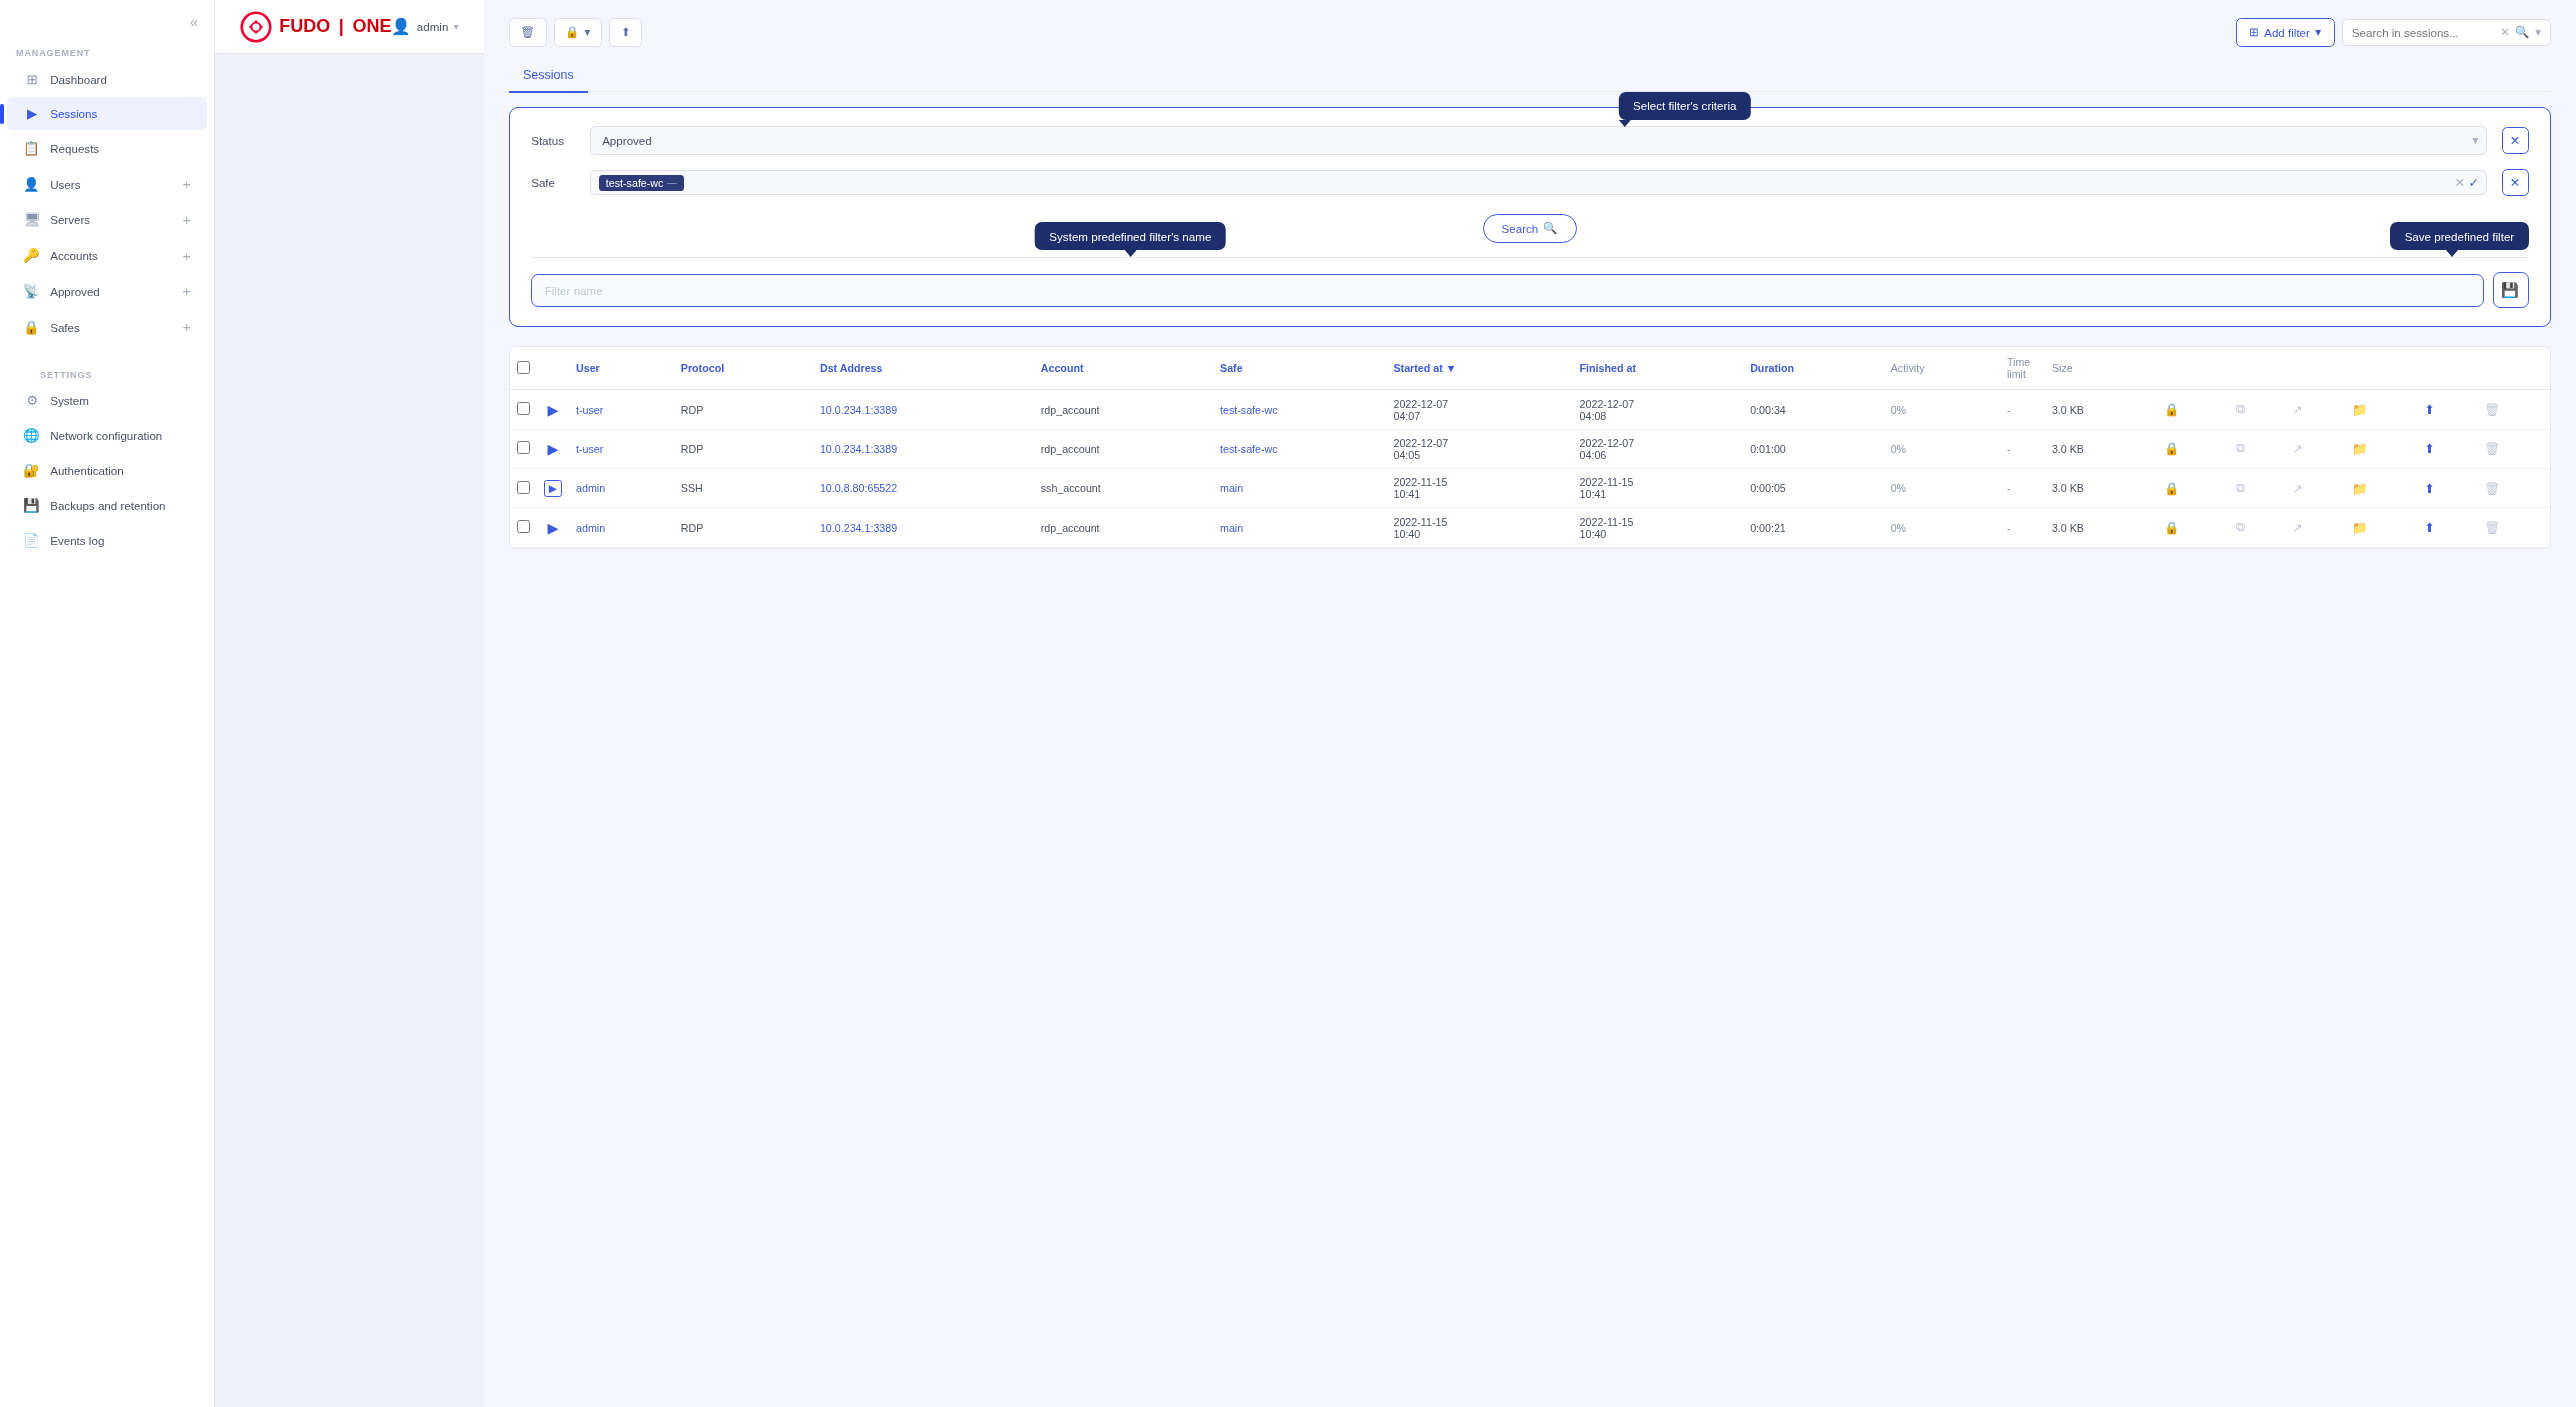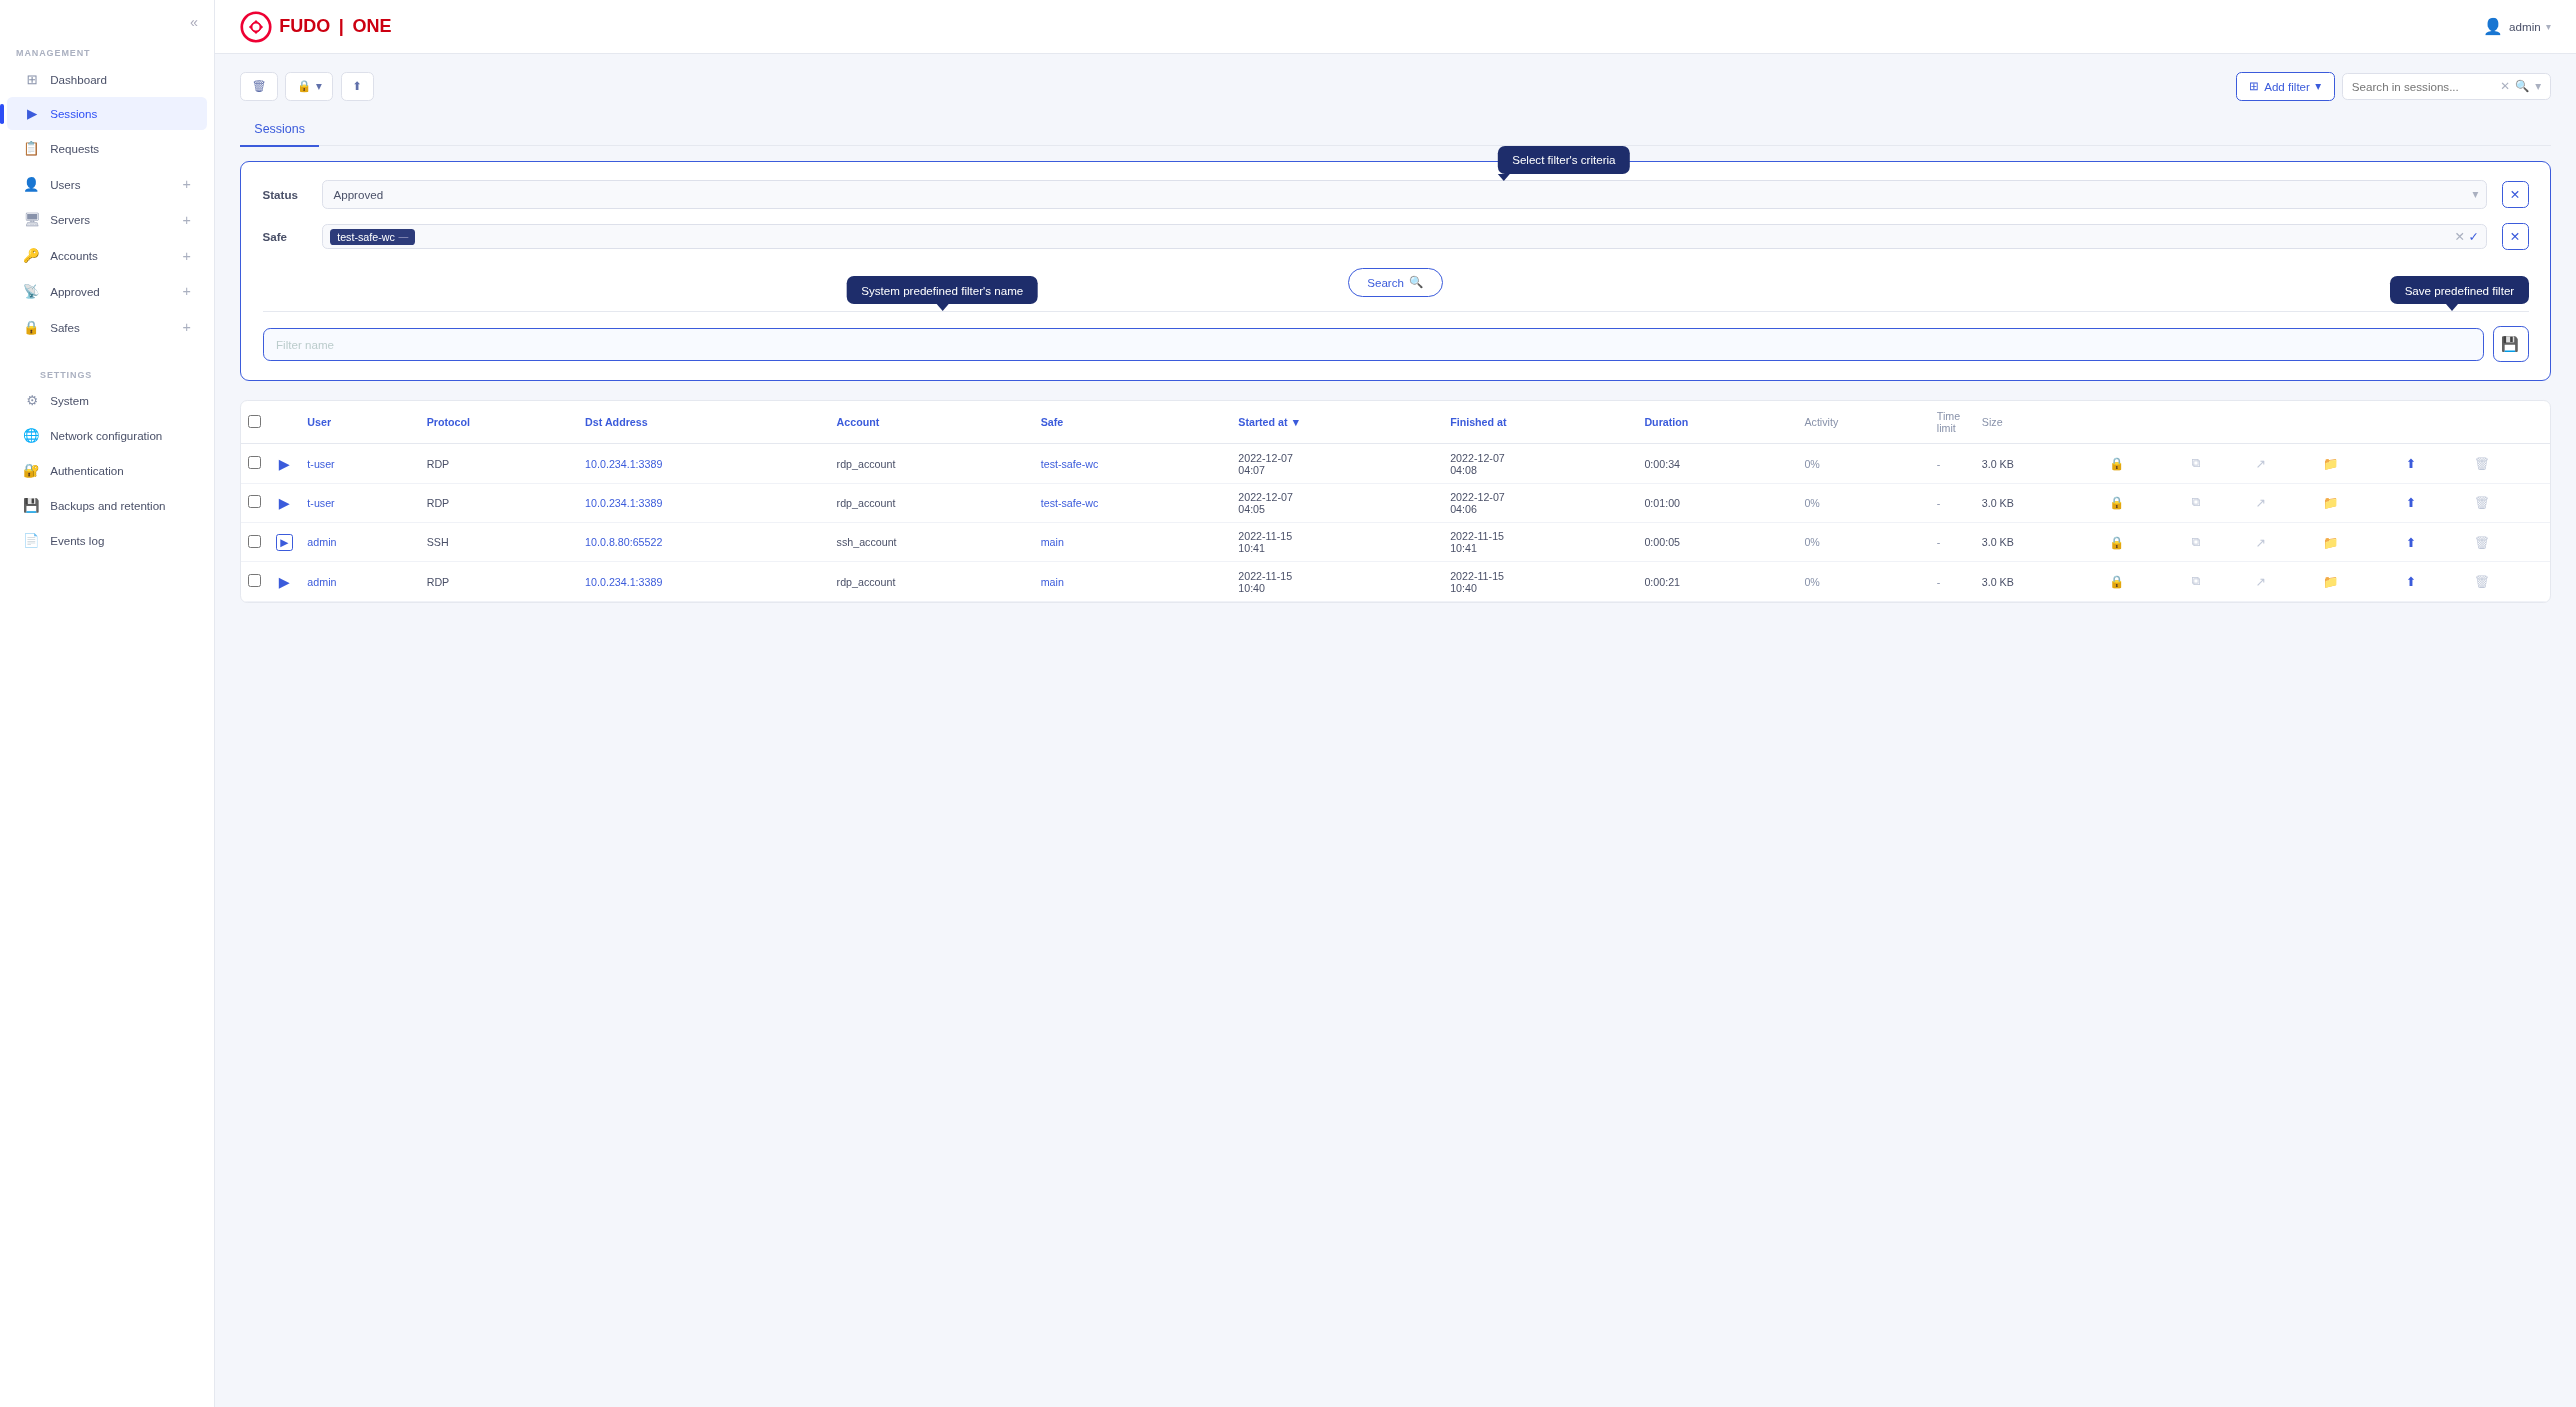--- a/index.html
+++ b/index.html
@@ -28,21 +28,21 @@
     .sidebar-item.active { background: #eef2ff; color: #2d4ef5; }
     .sidebar-item .icon { width: 18px; text-align: center; font-size: 13.4px; color: #8892aa; flex-shrink: 0; }
     .sidebar-item.active .icon { color: #2d4ef5; }
     .sidebar-item .plus { margin-left: auto; font-size: 14.3px; color: #aab0c0; }
     .sidebar-active-bar {
       position: absolute; left: -7.2px; top: 50%; transform: translateY(-50%);
       width: 3.6px; height: 60%; background: #2d4ef5; border-radius: 1.8px;
     }
 
     
-    #main { flex: 1; display: flex; flex-direction: column; overflow: hidden; }
+    #main { flex: 1; display: flex; flex-direction: row; overflow: hidden; }
 
     
     #topbar {
       background: #fff; border-bottom: 0.9px solid #e5e8ef;
       display: flex; align-items: center; padding: 0 25px; height: 54px;
       justify-content: space-between;
     }
     .logo { display: flex; align-items: center; gap: 7.2px; }
     .logo-icon { width: 32px; height: 32px; }
     .user-section { display: flex; align-items: center; gap: 5.4px; color: #4a5068; cursor: pointer; }
@@ -78,21 +78,21 @@
     .tabs { display: flex; border-bottom: 1.8px solid #e5e8ef; margin-bottom: 0; }
     .tab {
       padding: 7.2px 14.3px 9px; cursor: pointer; font-size: 12.5px; color: #8892aa; font-weight: 500;
       border-bottom: 2.7px solid transparent; margin-bottom: -1.8px;
     }
     .tab.active { color: #3b5bdb; border-bottom-color: #3b5bdb; }
 
     
     .filter-area { background: #fff; border: 1.3px solid #3b5bdb; border-radius: 9px; padding: 18px 21.5px; margin: 14.3px 0; position: relative; }
     .filter-row { display: flex; align-items: center; gap: 14.3px; margin-bottom: 14.3px; }
-    .filter-label { font-size: 11.6px; color: #4a5068; font-weight: 700; width: 45px; }
+    .filter-label { font-size: 11.6px; color: #4a5068; font-weight: 400; width: 45px; }
     .filter-select-wrap { flex: 1; position: relative; }
     .filter-select {
       width: 100%; padding: 7.2px 32px 7.2px 10.7px; border: 0.9px solid #dde0ea; border-radius: 5.4px;
       font-size: 11.6px; color: #4a5068; background: #f8f9fc; appearance: none; cursor: pointer; outline: none;
     }
     .filter-select-chevron { position: absolute; right: 9px; top: 50%; transform: translateY(-50%); color: #aab0c0; pointer-events: none; }
     .filter-clear-btn {
       background: #fff; border: 1.3px solid #3b5bdb; border-radius: 5.4px; width: 27px; height: 27px;
       display: flex; align-items: center; justify-content: center; cursor: pointer; color: #3b5bdb; font-size: 12.5px;
     }

